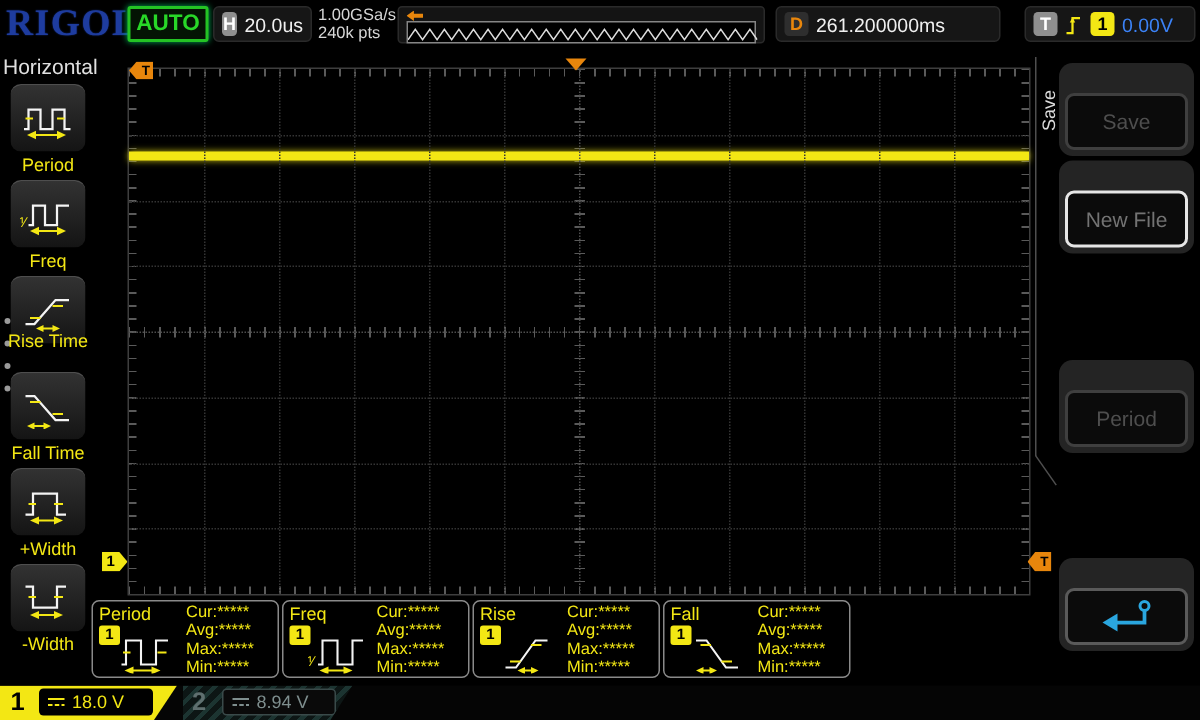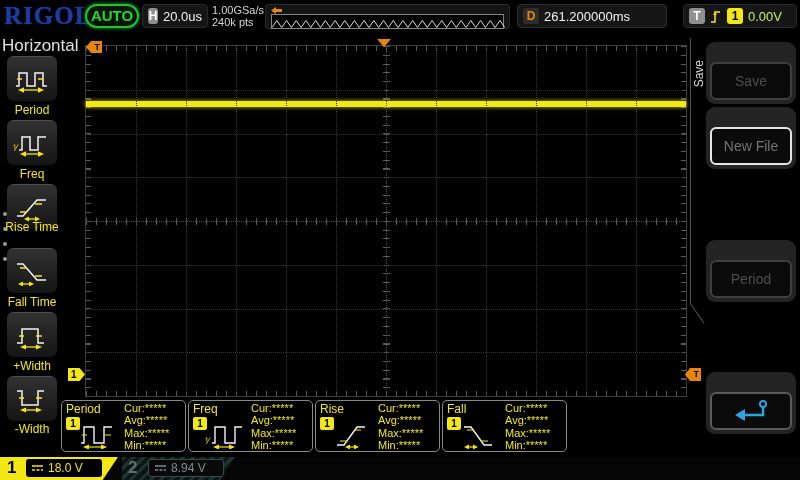--- a/index.html
+++ b/index.html
@@ -4,42 +4,42 @@
 <style>
   html,body{margin:0;padding:0;background:#000;}
   #screen{position:relative;width:800px;height:480px;background:#000;overflow:hidden;
           font-family:"Liberation Sans",sans-serif;color:#e8e8e8;}
   
   .topbar{position:absolute;left:0;top:0;width:800px;height:32px;background:#000;}
   .logo{position:absolute;left:4px;top:2px;font-family:"Liberation Serif",serif;
         font-weight:bold;font-size:25px;letter-spacing:1px;color:#1e3c9f;
         text-shadow:0 0 1px #1e3c9f;}
   .autobadge{position:absolute;left:85px;top:4px;width:50px;height:20px;background:#041404;
-        border:2px solid #24c324;border-radius:12px;color:#28d828;font-weight:bold;
+        border:2px solid #24c324;border-radius:2px;color:#28d828;font-weight:bold;
         font-size:15px;text-align:center;line-height:20px;box-shadow:0 0 4px #0a5;}
   .tb-box{position:absolute;top:4px;height:24px;background:#161616;border:1px solid #2a2a2a;
         border-radius:4px;display:flex;align-items:center;gap:5px;padding:0 5px;box-sizing:border-box;}
   .hbox{left:142px;width:66px;}
   .badge{display:inline-block;width:16px;height:16px;border-radius:3px;font-weight:bold;
         font-size:12px;text-align:center;line-height:16px;}
   .badge.gray{background:#8f8f8f;color:#fff;}
   .badge.dark{background:#2e2e2e;color:#e8860c;}
   .badge.yellow{background:#f3e714;color:#000;}
   .hval,.dval{font-size:13px;color:#f0f0f0;text-align:center;}
   .rate{position:absolute;left:212px;top:4px;font-size:11px;color:#d6d6d6;line-height:12px;}
   .preview{position:absolute;left:265px;top:4px;width:245px;height:25px;background:#141414;
         border:1px solid #2a2a2a;border-radius:3px;box-sizing:border-box;}
   .pinner{position:absolute;left:5px;right:5px;top:9px;height:13px;border:1px solid #858585;background:#000;}
   .pmark{position:absolute;left:5px;top:2px;width:11px;height:7px;background:#e8860c;
         clip-path:polygon(0 50%,45% 0,45% 30%,100% 30%,100% 70%,45% 70%,45% 100%);}
   .dbox{left:517px;width:150px;}
   .tbox{left:683px;width:114px;}
-  .tval{font-size:13px;color:#bef264;}
-  
-  .lmenu-title{position:absolute;left:2px;top:36px;font-size:17px;color:#e0e0e0;}
+  .tval{font-size:13px;color:#3b82f6;}
+  
+  .lmenu-title{position:absolute;left:2px;top:36px;font-size:14px;color:#e0e0e0;}
   .lbtn{position:absolute;left:7px;width:50px;height:44px;border-radius:7px;
         background:linear-gradient(#323232,#141414);border-top:1px solid #4e4e4e;
         display:flex;align-items:center;justify-content:center;}
   .llabel{position:absolute;left:0;width:64px;text-align:center;color:#f3e714;font-size:12px;}
   .sdot{position:absolute;left:3px;width:4px;height:4px;border-radius:50%;background:#9a9a9a;}
   
   #graticule{position:absolute;left:85px;top:45px;width:600px;height:350px;background:#000;
         border:1px solid #3e3e3e;box-sizing:content-box;}
   .gv{position:absolute;top:0;bottom:0;width:0;border-left:1px dotted #343434;}
   .gh{position:absolute;left:0;right:0;height:0;border-top:1px dotted #343434;}

